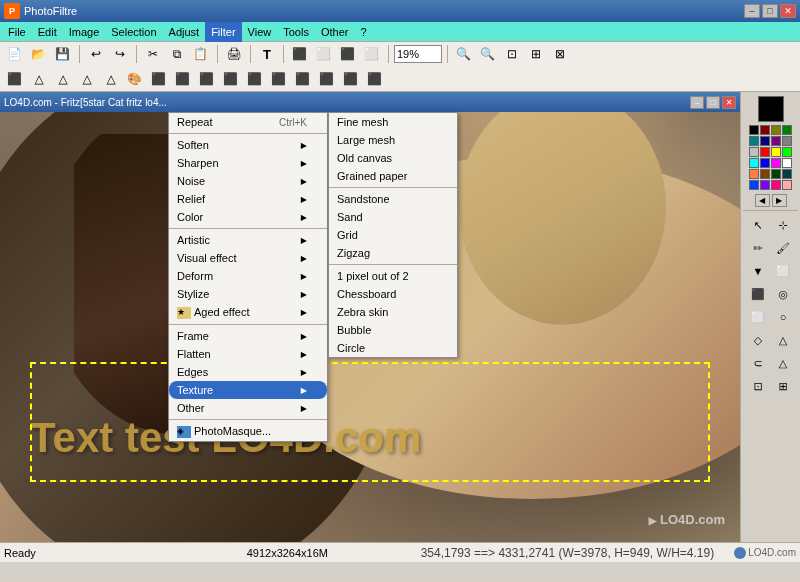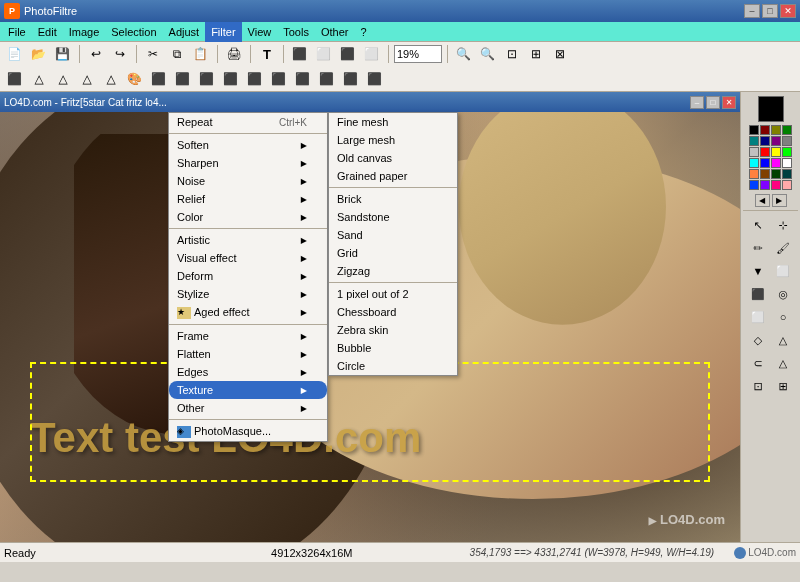--- a/index.html
+++ b/index.html
@@ -581,23 +581,20 @@
         <span>Large mesh</span>
       </div>
     <div class="dropdown-item">
         <span>Old canvas</span>
       </div>
     <div class="dropdown-item">
         <span>Grained paper</span>
       </div>
     <div class="dropdown-separator"></div>
     <div class="dropdown-item">
-        <span>Brick</span>
-      </div>
-    <div class="dropdown-item">
         <span>Sandstone</span>
       </div>
     <div class="dropdown-item">
         <span>Sand</span>
       </div>
     <div class="dropdown-item">
         <span>Grid</span>
       </div>
     <div class="dropdown-item">
         <span>Zigzag</span>
@@ -618,18 +615,18 @@
     <div class="dropdown-item">
         <span>Circle</span>
       </div>
   </div>
 
 </div>
 
 <div class="status-bar">
   <span class="status-ready">Ready</span>
   <span class="status-dimensions">4912x3264x16M</span>
-  <span style="font-size:10px;color:#444;font-style:italic;">354,1793 ==&gt; 4331,2741 (W=3978, H=949, W/H=4.19)</span>
+  <span style="font-size:12px;color:#444;">354,1793 ==&gt; 4331,2741 (W=3978, H=949, W/H=4.19)</span>
   <span class="status-logo">
     <span class="logo-circle"></span>
     <span>LO4D.com</span>
   </span>
 </div>
 
 </body></html>

